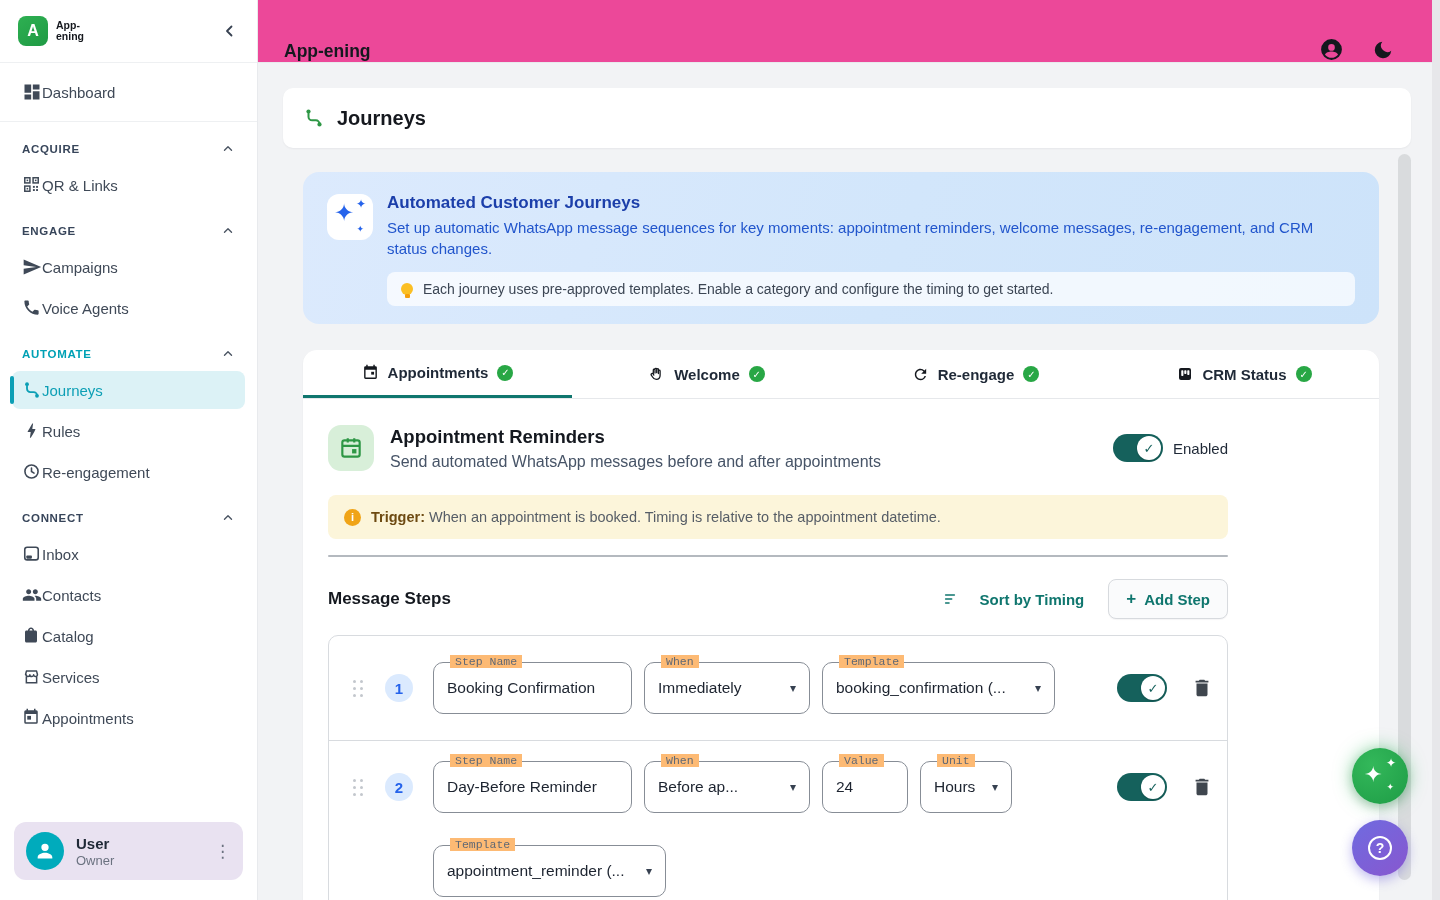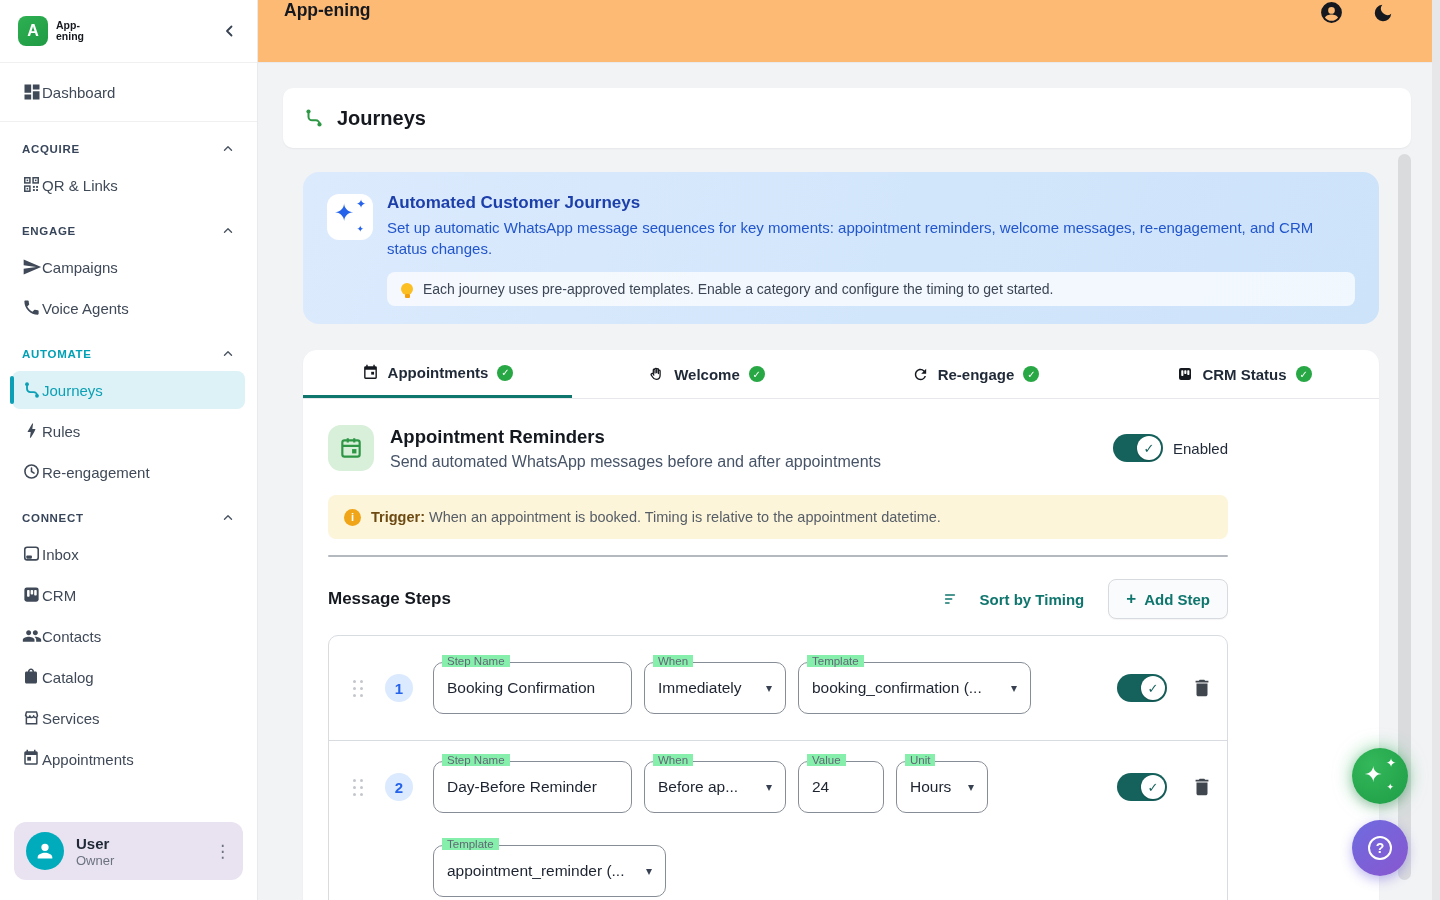--- a/index.html
+++ b/index.html
@@ -23,21 +23,21 @@
   .sec-head { height:34px; margin-top:10px; display:flex; align-items:center; justify-content:space-between; padding:0 10px; font-size:11.5px; font-weight:bold; letter-spacing:.06em; color:#37455a; }
   .sec-head.teal { color:#00a1b5; }
   .sec-head .chev { color:#4b5563; }
   .user-card { position:absolute; left:14px; right:14px; bottom:20px; height:58px; background:#e9e2f1; border-radius:12px; display:flex; align-items:center; padding:0 12px; gap:12px; }
   .avatar { width:38px; height:38px; border-radius:50%; background:#00abbc; color:#fff; display:flex; align-items:center; justify-content:center; flex:none; }
   .user-name { font-size:15px; font-weight:bold; color:#1f2937; }
   .user-role { font-size:13px; color:#6b7280; margin-top:1px; }
   .kebab { margin-left:auto; color:#6b7280; font-size:17px; letter-spacing:0; cursor:pointer; }
 
   
-  #topbar { position:absolute; left:258px; top:0; right:0; height:63px; background:#fdba74; border-bottom:1px solid #e8eaed; display:flex; align-items:flex-start; padding:0 46px 0 26px; z-index:4; }
+  #topbar { position:absolute; left:258px; top:0; right:0; height:63px; background:#ec4899; border-bottom:1px solid #e8eaed; display:flex; align-items:flex-end; padding:0 46px 0 26px; z-index:4; }
   .app-title { font-size:17.5px; font-weight:bold; color:#15181e; }
   .topbar-icons { margin-left:auto; display:flex; align-items:center; gap:28px; color:#15181e; }
 
   
   #main { position:absolute; left:258px; top:64px; right:0; bottom:0; background:#f2f3f5; overflow:hidden; }
   .title-bar { position:absolute; left:25px; top:24px; width:1128px; height:60px; background:#fff; border-radius:10px; box-shadow:0 1px 2px rgba(16,24,40,.05); display:flex; align-items:center; padding:0 20px; gap:12px; }
   .title-bar h1 { font-size:20px; font-weight:600; color:#15181e; }
 
   .banner { position:absolute; left:45px; top:108px; width:1076px; height:152px; border-radius:16px; background:linear-gradient(110deg,#dceafd 0%,#d2e6fb 55%,#cde3fa 100%); }
   .banner-tile { position:absolute; left:24px; top:22px; width:46px; height:46px; background:#fff; border-radius:12px; color:#2563eb; }
@@ -86,24 +86,24 @@
   .step-row { padding:26px 14px; }
   .step-row + .step-row { border-top:1px solid #d8dbdf; }
   .step-row.two { padding:20px 14px 26px 14px; }
   .line { display:flex; align-items:center; }
   .line2 { margin-top:32px; margin-left:90px; }
   .drag { width:12px; margin-left:10px; display:grid; grid-template-columns:3px 3px; gap:4px 4px; flex:none; cursor:grab; }
   .drag i { width:3px; height:3px; border-radius:50%; background:#c3c7cd; }
   .stepnum { width:28px; height:28px; border-radius:50%; background:#dbeafe; color:#2563eb; font-size:15px; font-weight:600; display:flex; align-items:center; justify-content:center; margin-left:20px; flex:none; }
   .fields { display:flex; align-items:center; gap:12px; margin-left:20px; }
   .field { position:relative; height:52px; border:1.2px solid #878d96; border-radius:10px; display:flex; align-items:center; padding:0 13px; background:#fff; }
-  .field .flabel { position:absolute; top:-8px; left:8px; background:#86efac; padding:0 5px; font-size:11.5px; color:#606874; white-space:nowrap; }
+  .field .flabel { position:absolute; top:-8px; left:16px; background:#fdba74; padding:0 5px; font-size:11.5px; color:#606874; white-space:nowrap;font-family:Liberation Mono, monospace; }
   .field .fval { font-size:15.5px; color:#1d2430; white-space:nowrap; overflow:hidden; }
   .field .caret { margin-left:auto; padding-left:8px; font-size:12px; color:#374151; }
-  .f-name { width:199px; } .f-when { width:142px;gap:7px; } .f-template { width:233px; } .f-value { width:86px; } .f-unit { width:92px; }
+  .f-name { width:199px; } .f-when { width:166px;gap:7px; } .f-template { width:233px; } .f-value { width:86px; } .f-unit { width:92px; }
   .row-actions { margin-left:auto; display:flex; align-items:center; gap:24px; }
   .trash { color:#3f464e; cursor:pointer; }
 
   .inner-scroll-thumb { position:absolute; right:29px; top:90px; width:13px; height:726px; border-radius:7px; background:#d9dbdd; }
   .win-scrollbar { position:absolute; right:0; top:0; width:8px; height:900px; background:#e7e7ea; z-index:20; }
 
   .fab { position:absolute; width:56px; height:56px; border-radius:50%; z-index:15; cursor:pointer; }
   .fab-ai { right:32px; bottom:96px; background:radial-gradient(circle at 35% 30%,#33b85a,#1e9c46); box-shadow:0 0 18px rgba(46,180,90,.55),0 4px 10px rgba(0,0,0,.15); color:#fff; }
   .fab-ai .spark-big { left:12px; top:15px; font-size:22px; }
   .fab-ai .spark-small { right:12px; top:9px; font-size:12px; }
@@ -239,33 +239,20 @@
         </span>
     </div>
     <div class="nav-item">
       <span class="ni">
           <svg width="19" height="19" viewBox="0 0 24 24">
             <rect x="3.5" y="4" width="17" height="16" rx="3" fill="none" stroke="currentColor" stroke-width="2"></rect>
             <rect x="5.5" y="14.5" width="7" height="4" rx="1" fill="currentColor"></rect>
           </svg>
         </span>
       <span>Inbox</span>
-    </div>
-    <div class="nav-item">
-      <span class="ni">
-          <svg width="19" height="19" viewBox="0 0 24 24">
-            <rect x="3" y="3" width="18" height="18" rx="3" fill="currentColor"></rect>
-            <g fill="#fff">
-              <rect x="6.4" y="6.4" width="3.2" height="8.5" rx="1"></rect>
-              <rect x="10.9" y="6.4" width="3.2" height="5.5" rx="1"></rect>
-              <rect x="15.4" y="6.4" width="3.2" height="7" rx="1"></rect>
-            </g>
-          </svg>
-        </span>
-      <span>CRM</span>
     </div>
     <div class="nav-item">
       <span class="ni">
           <svg width="20" height="20" viewBox="0 0 24 24" fill="currentColor">
             <path d="M16 11c1.66 0 2.99-1.34 2.99-3S17.66 5 16 5s-3 1.34-3 3 1.34 3 3 3zm-8 0c1.66 0 2.99-1.34 2.99-3S9.66 5 8 5 5 6.34 5 8s1.34 3 3 3zm0 2c-2.33 0-7 1.17-7 3.5V19h14v-2.5c0-2.33-4.67-3.5-7-3.5zm8 0c-.29 0-.62.02-.97.05 1.16.84 1.97 1.97 1.97 3.45V19h6v-2.5c0-2.33-4.67-3.5-7-3.5z"></path>
           </svg>
         </span>
       <span>Contacts</span>
     </div>
     <div class="nav-item">

